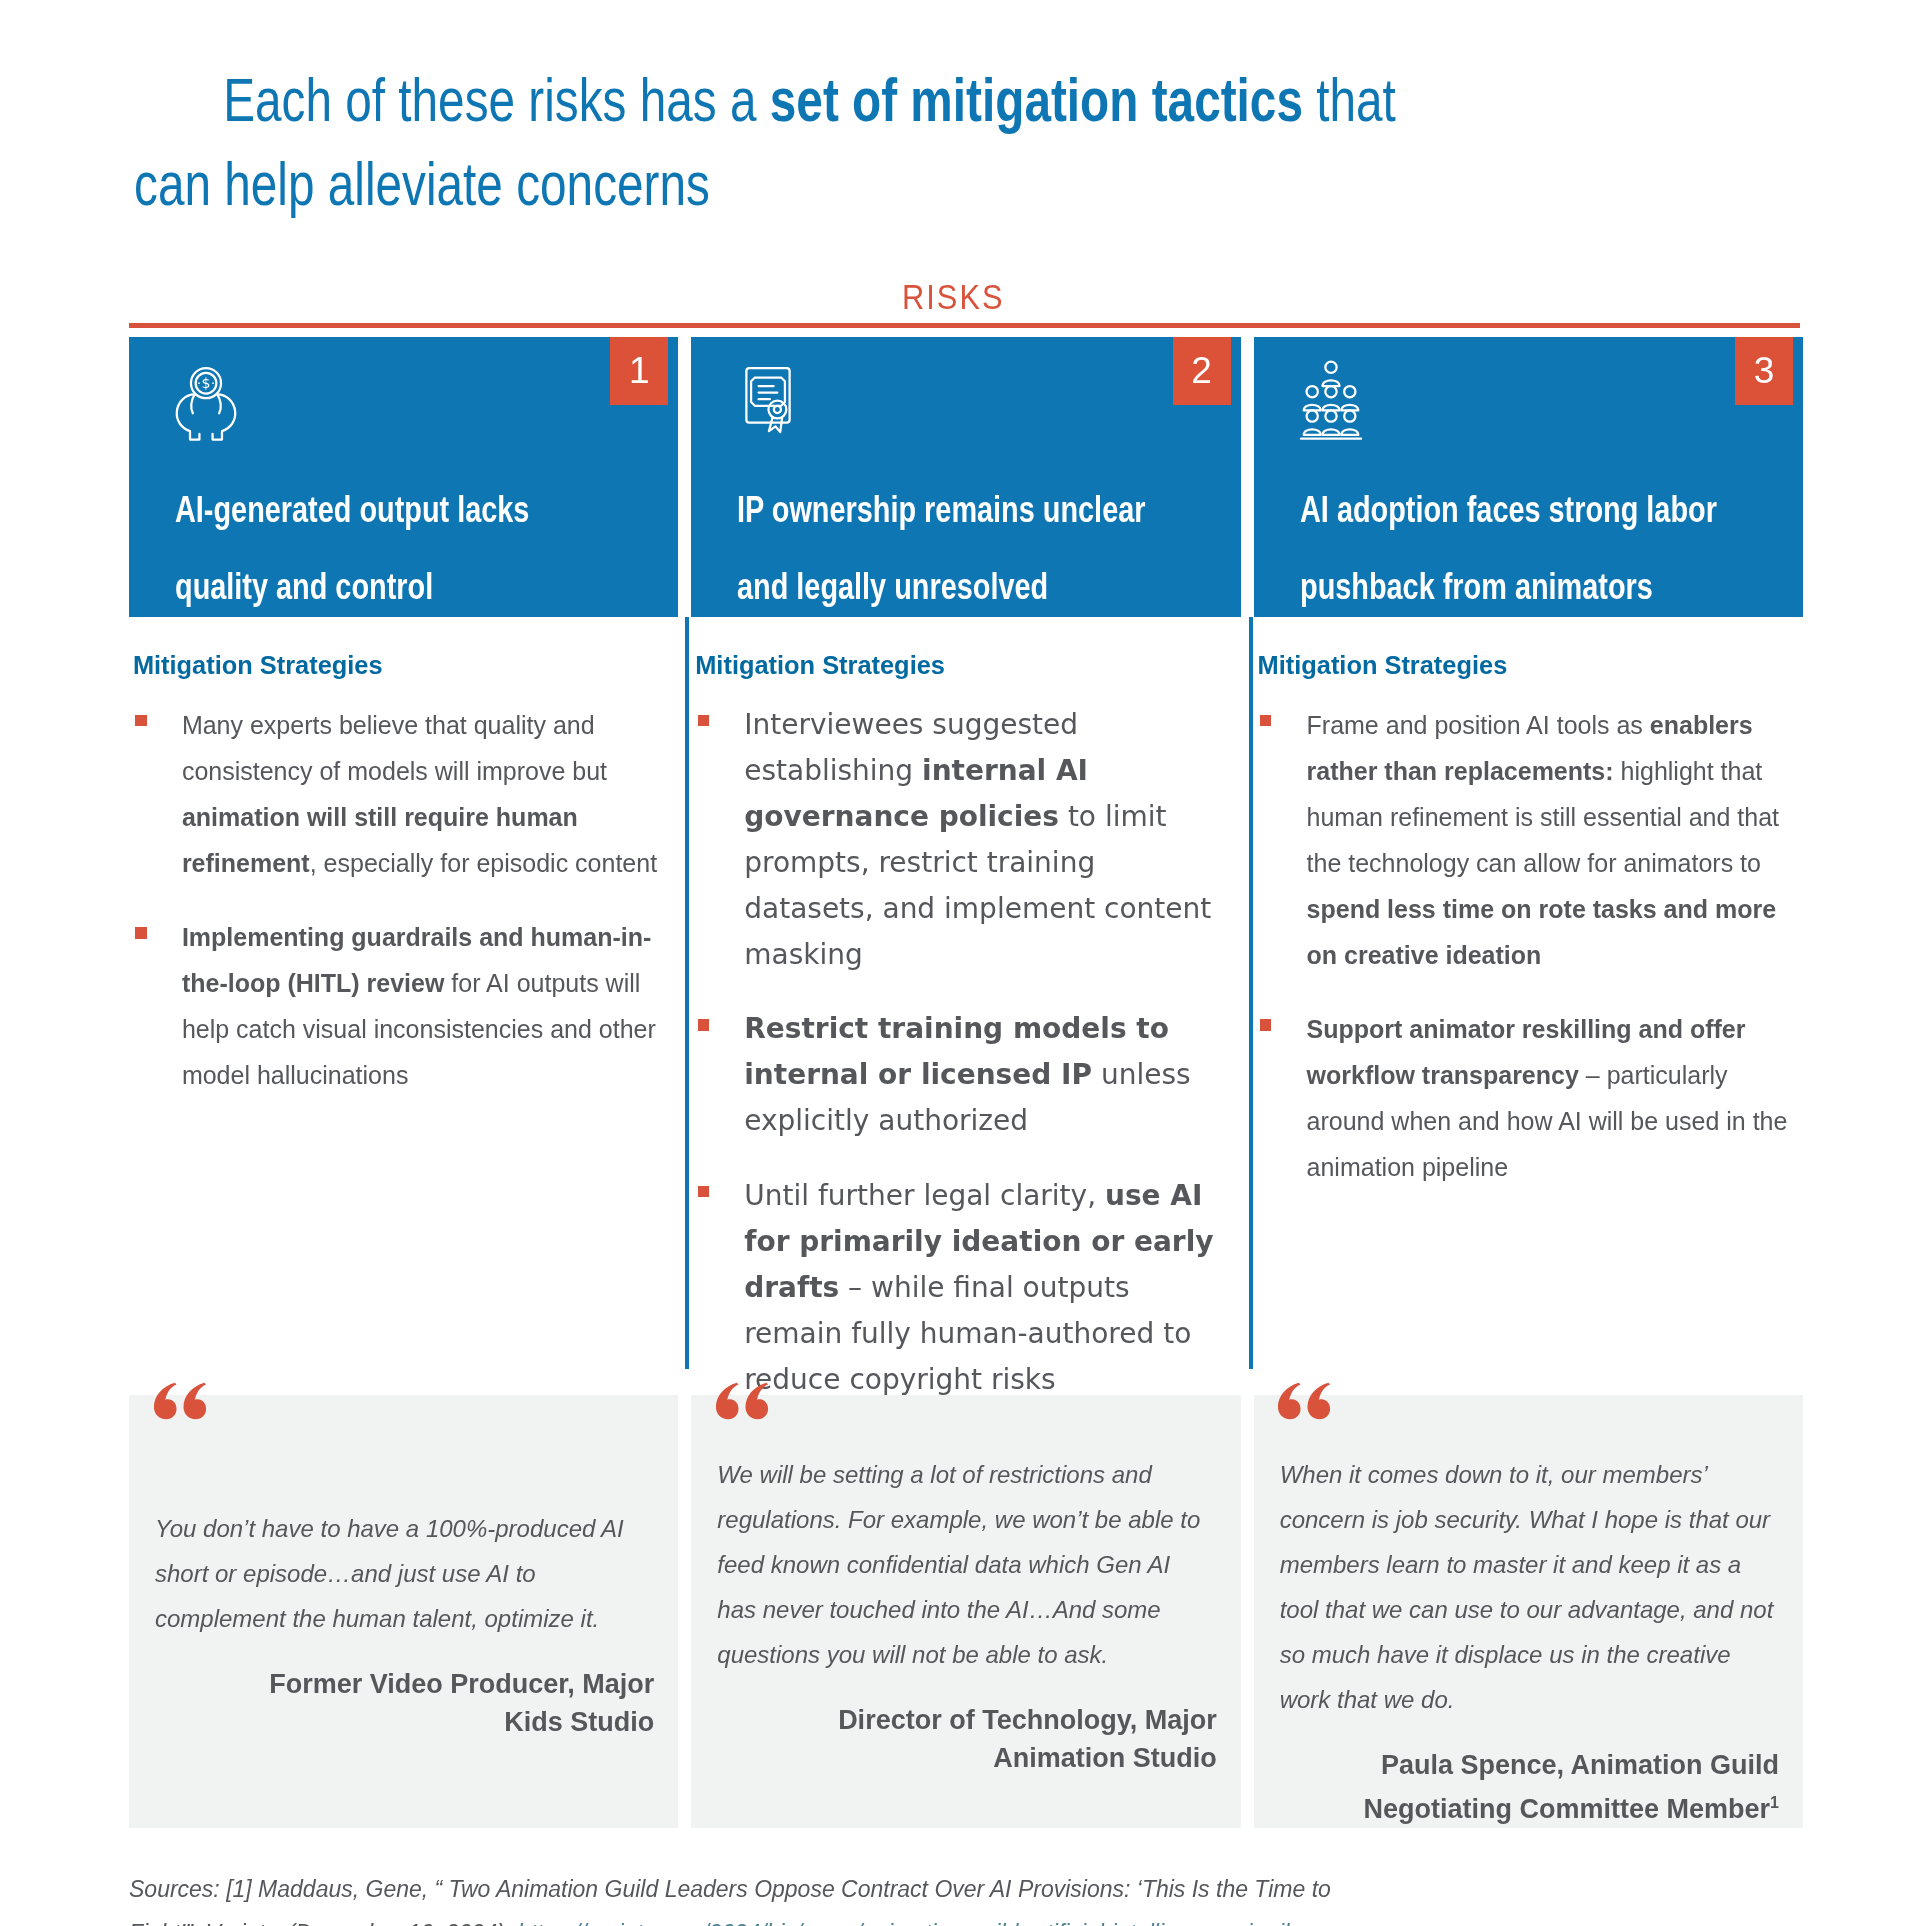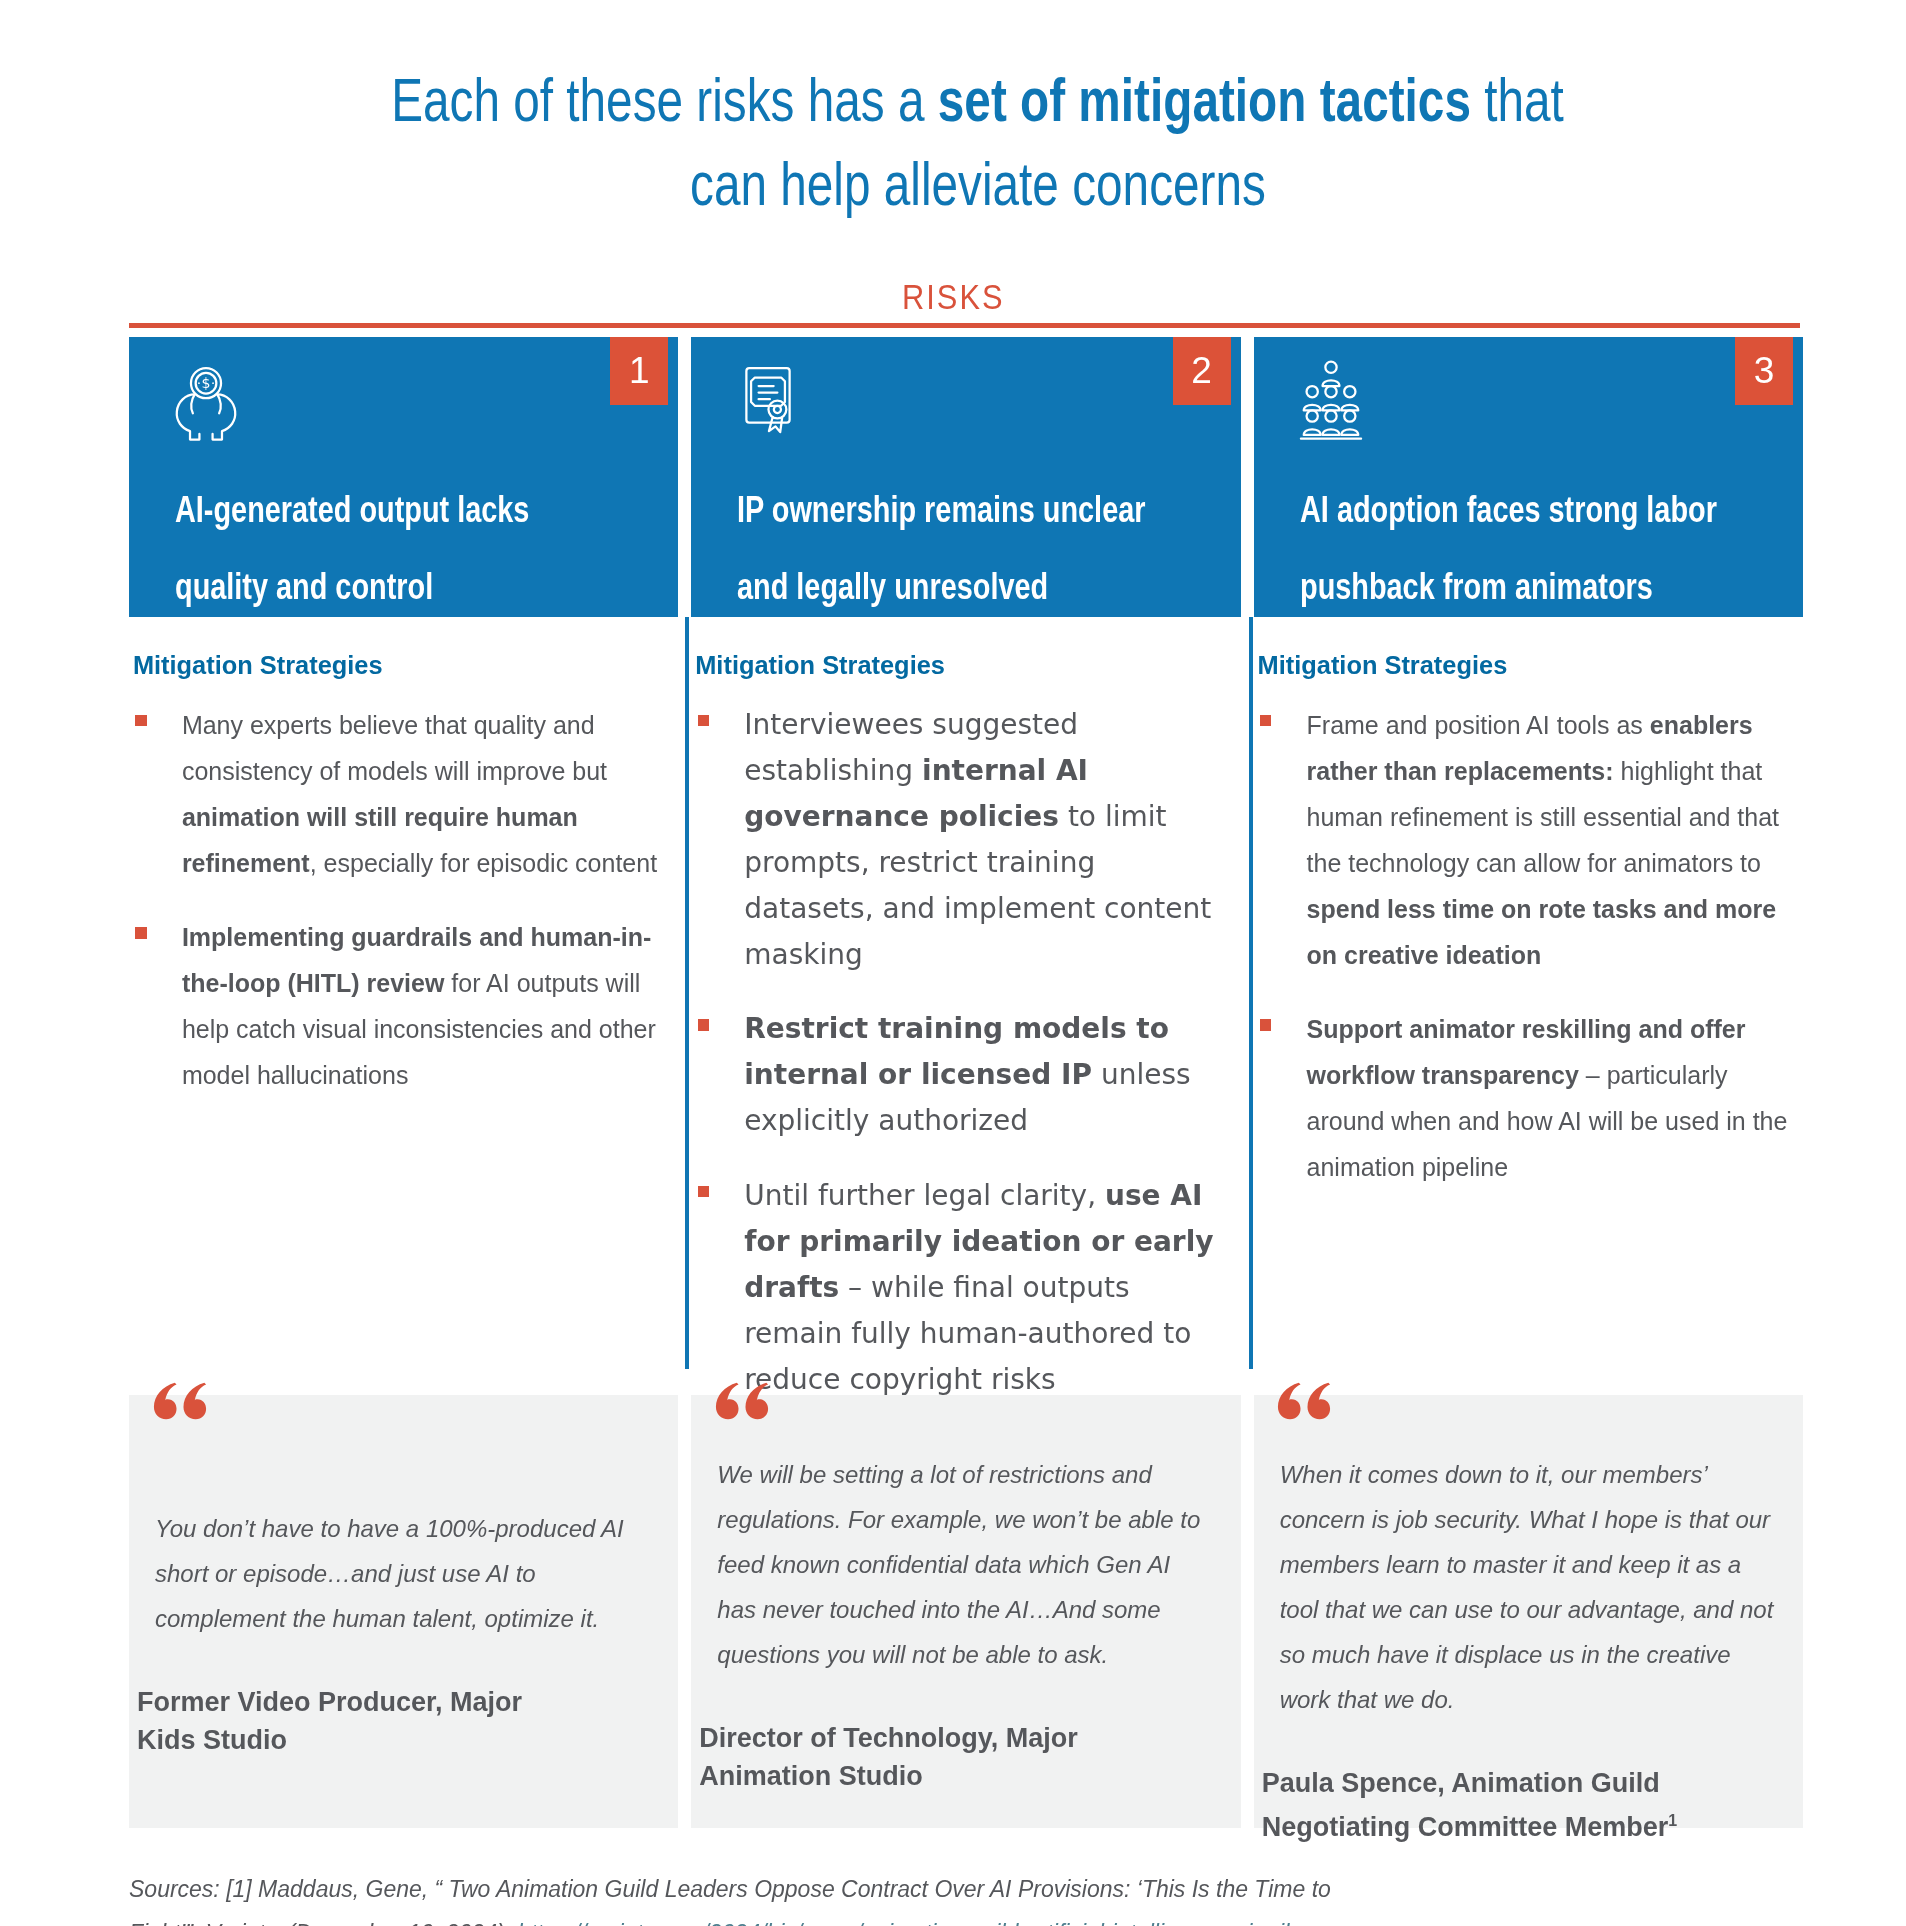--- a/index.html
+++ b/index.html
@@ -1,21 +1,21 @@
 <!DOCTYPE html>
 <html style="font-size:6.2px"><head>
 <meta charset="utf-8">
 <style>
   html,body{margin:0;padding:0;background:#ffffff;}
   .page{position:relative;width:1907px;height:2051px;background:#ffffff;overflow:hidden;
         font-family:"Liberation Sans",sans-serif;}
 
   
   .title{position:absolute;top:57px;left:0;width:100%;}
-  .t-line{display:flex;justify-content:center;height:84px;align-items:center;margin-left:48px;}
+  .t-line{display:flex;justify-content:flex-start;height:84px;align-items:center;margin-left:48px;}
   .t-line .squeeze{white-space:nowrap;transform:scaleX(0.77);transform-origin:50% 50%;
         font-size:62px;font-weight:400;color:#0F76B4;}
   .t-line .squeeze b{font-weight:700;}
 
   
   .risks{position:absolute;top:277px;left:0;width:100%;display:flex;justify-content:center;text-align:right;}
   .risks .squeeze-sm{white-space:nowrap;transform:scaleX(0.88);font-size:35px;letter-spacing:2.3px;
         color:#D9523B;font-weight:400;}
   .rule{position:absolute;left:129px;top:323px;width:1671px;height:4.6px;background:#D9523B;}
 
@@ -47,21 +47,21 @@
   .col-alt .btext{font-family:"DejaVu Sans",sans-serif;font-size:28px;}
 
   
   .quotes-row{position:absolute;left:129px;top:1395px;width:1674px;display:grid;
         grid-template-columns:repeat(3,1fr);gap:13px;}
   .quote-card{position:relative;height:433px;background:#F1F2F2;}
   .qmark{position:absolute;top:-14px;left:21.6px;}
   .qtext{font-style:italic;font-size:24px;line-height:45px;color:#55575B;
         padding:0 26px;margin-top:57px;}
   .quote-card.q-first .qtext{margin-top:111px;}
-  .attr{margin-top:42px;padding:0 8px;text-align:left;font-weight:700;
+  .attr{margin-top:24px;padding:0 24px;text-align:right;font-weight:700;
         font-size:27px;line-height:38px;color:#55575B;}
   .attr sup{font-size:16px;}
 
   
   .sources{position:absolute;left:129px;top:1867px;width:1213px;font-style:italic;
         font-size:23px;line-height:44px;color:#55575B;}
   .src-link{color:#4D7F8F;text-decoration:underline;text-decoration-thickness:2.7px;
         text-underline-offset:5.4px;cursor:pointer;}
 </style>
 </head>

